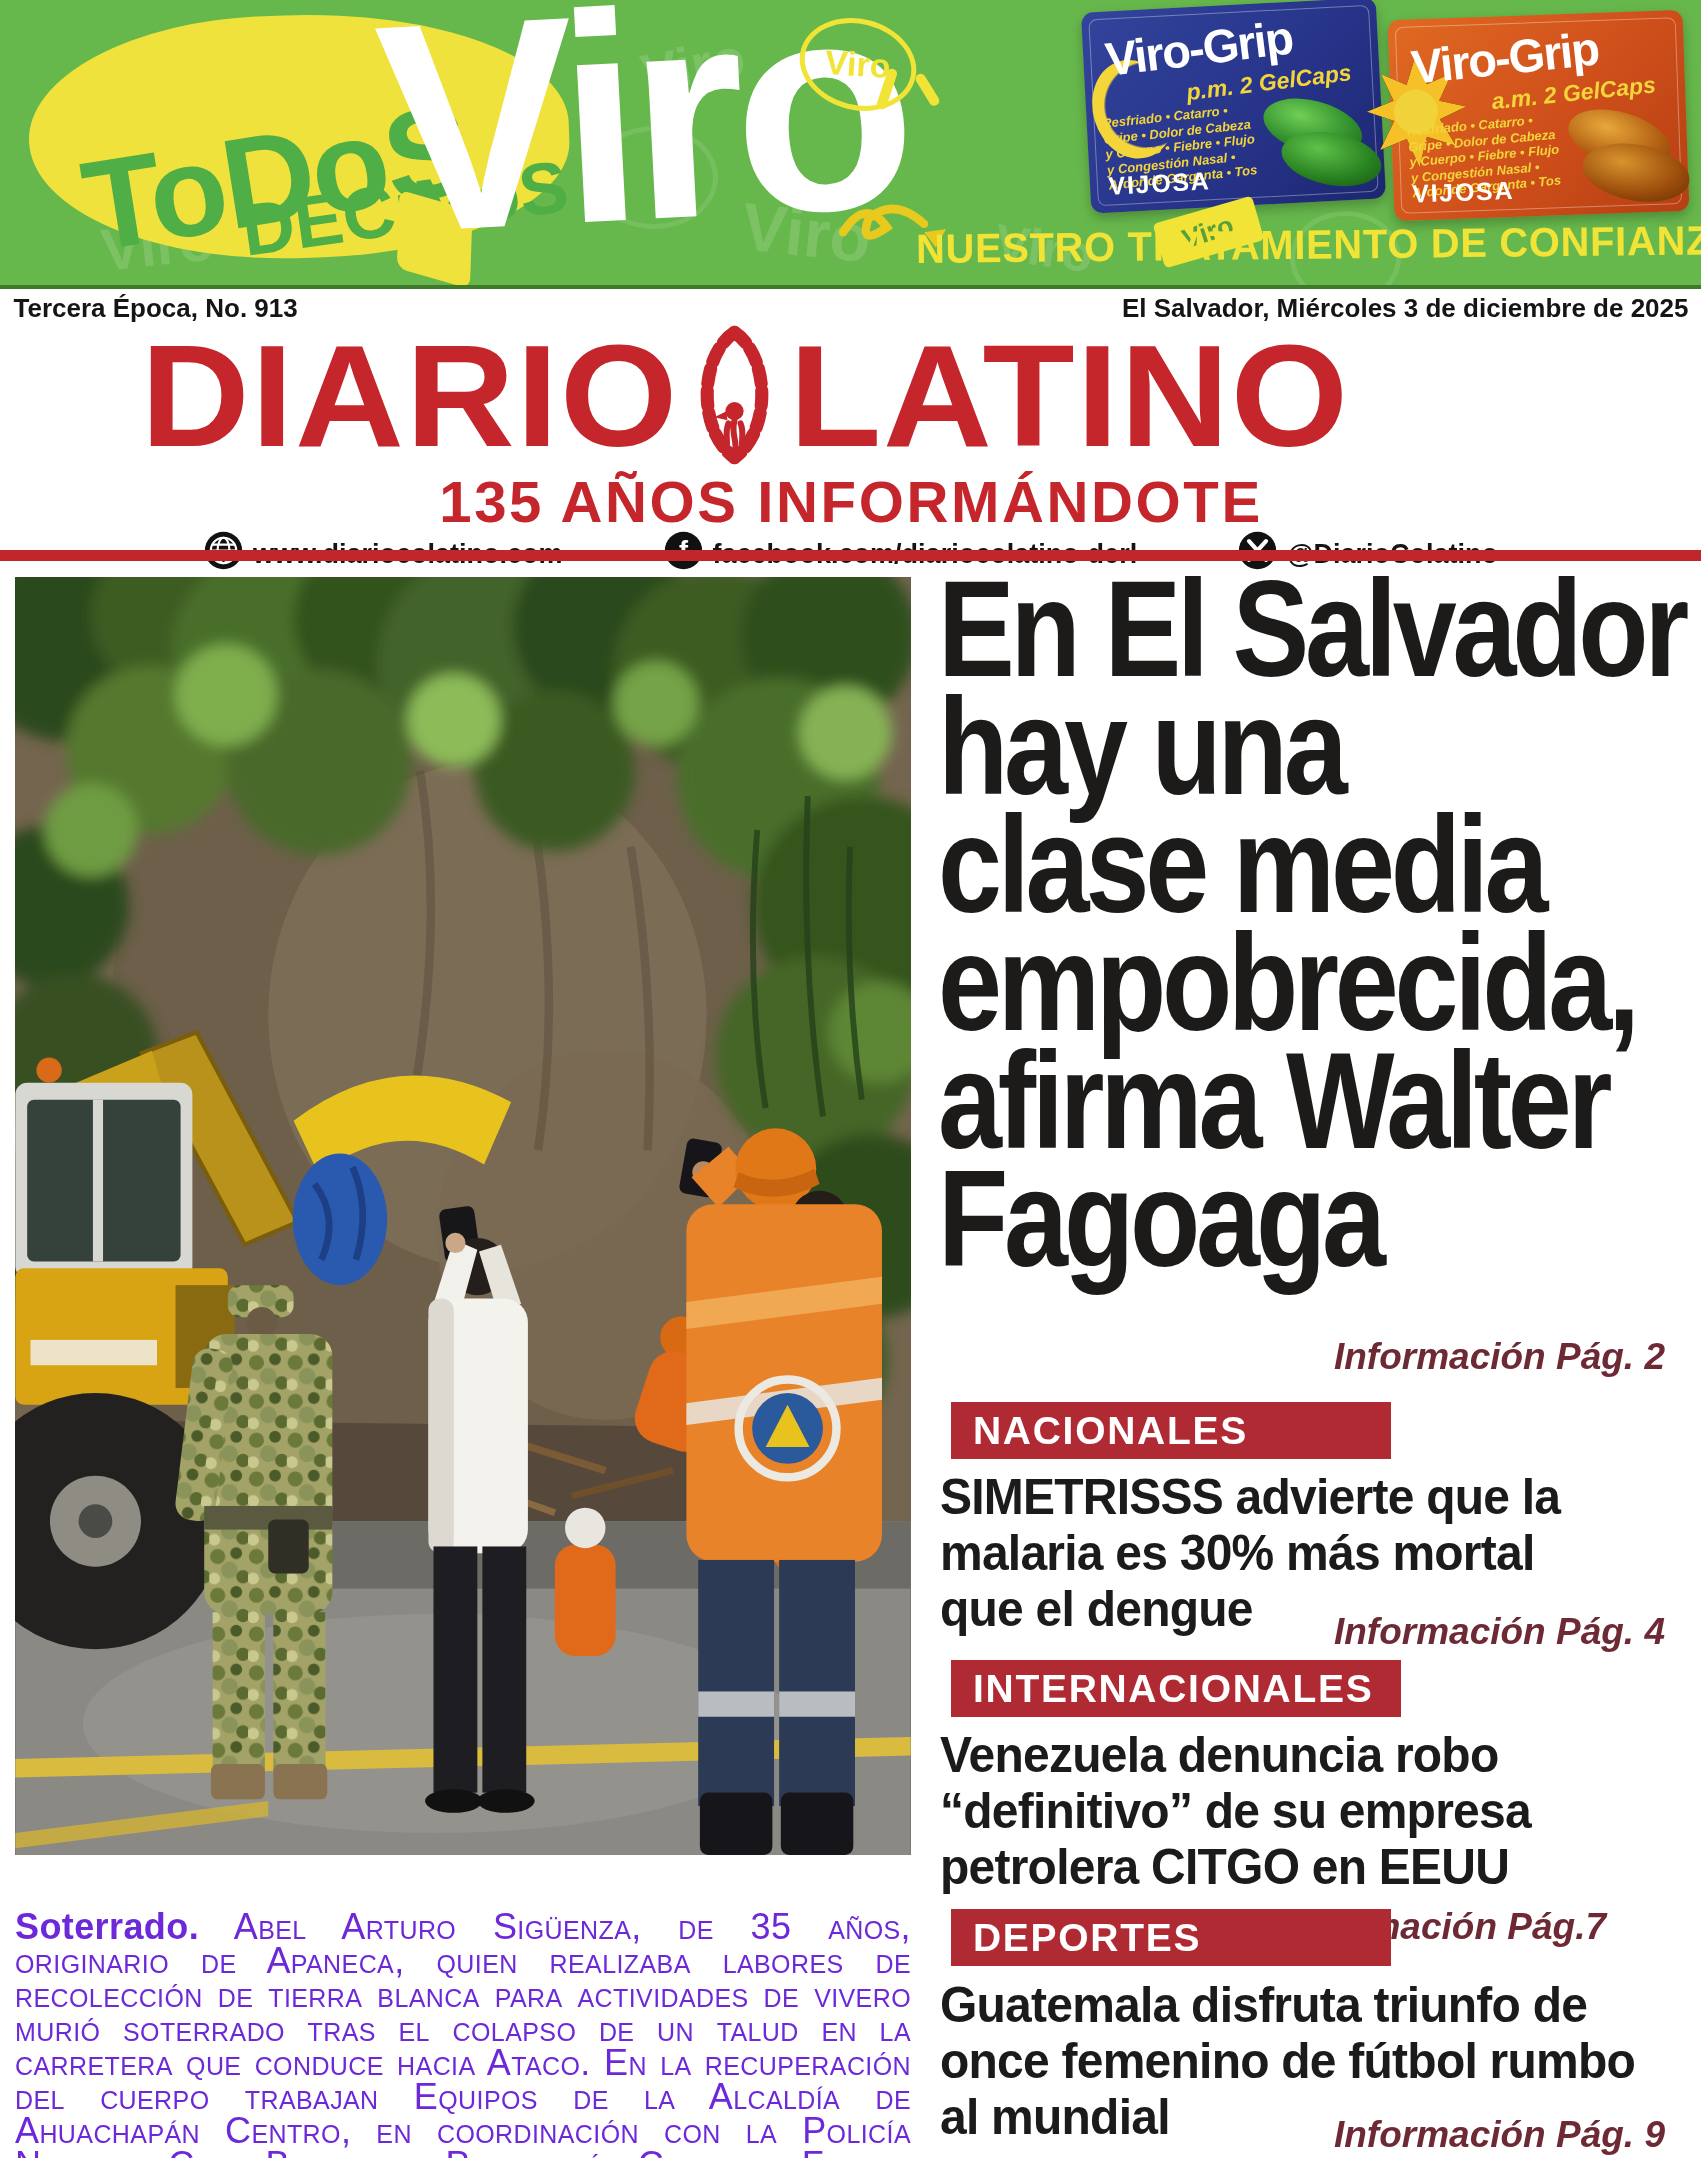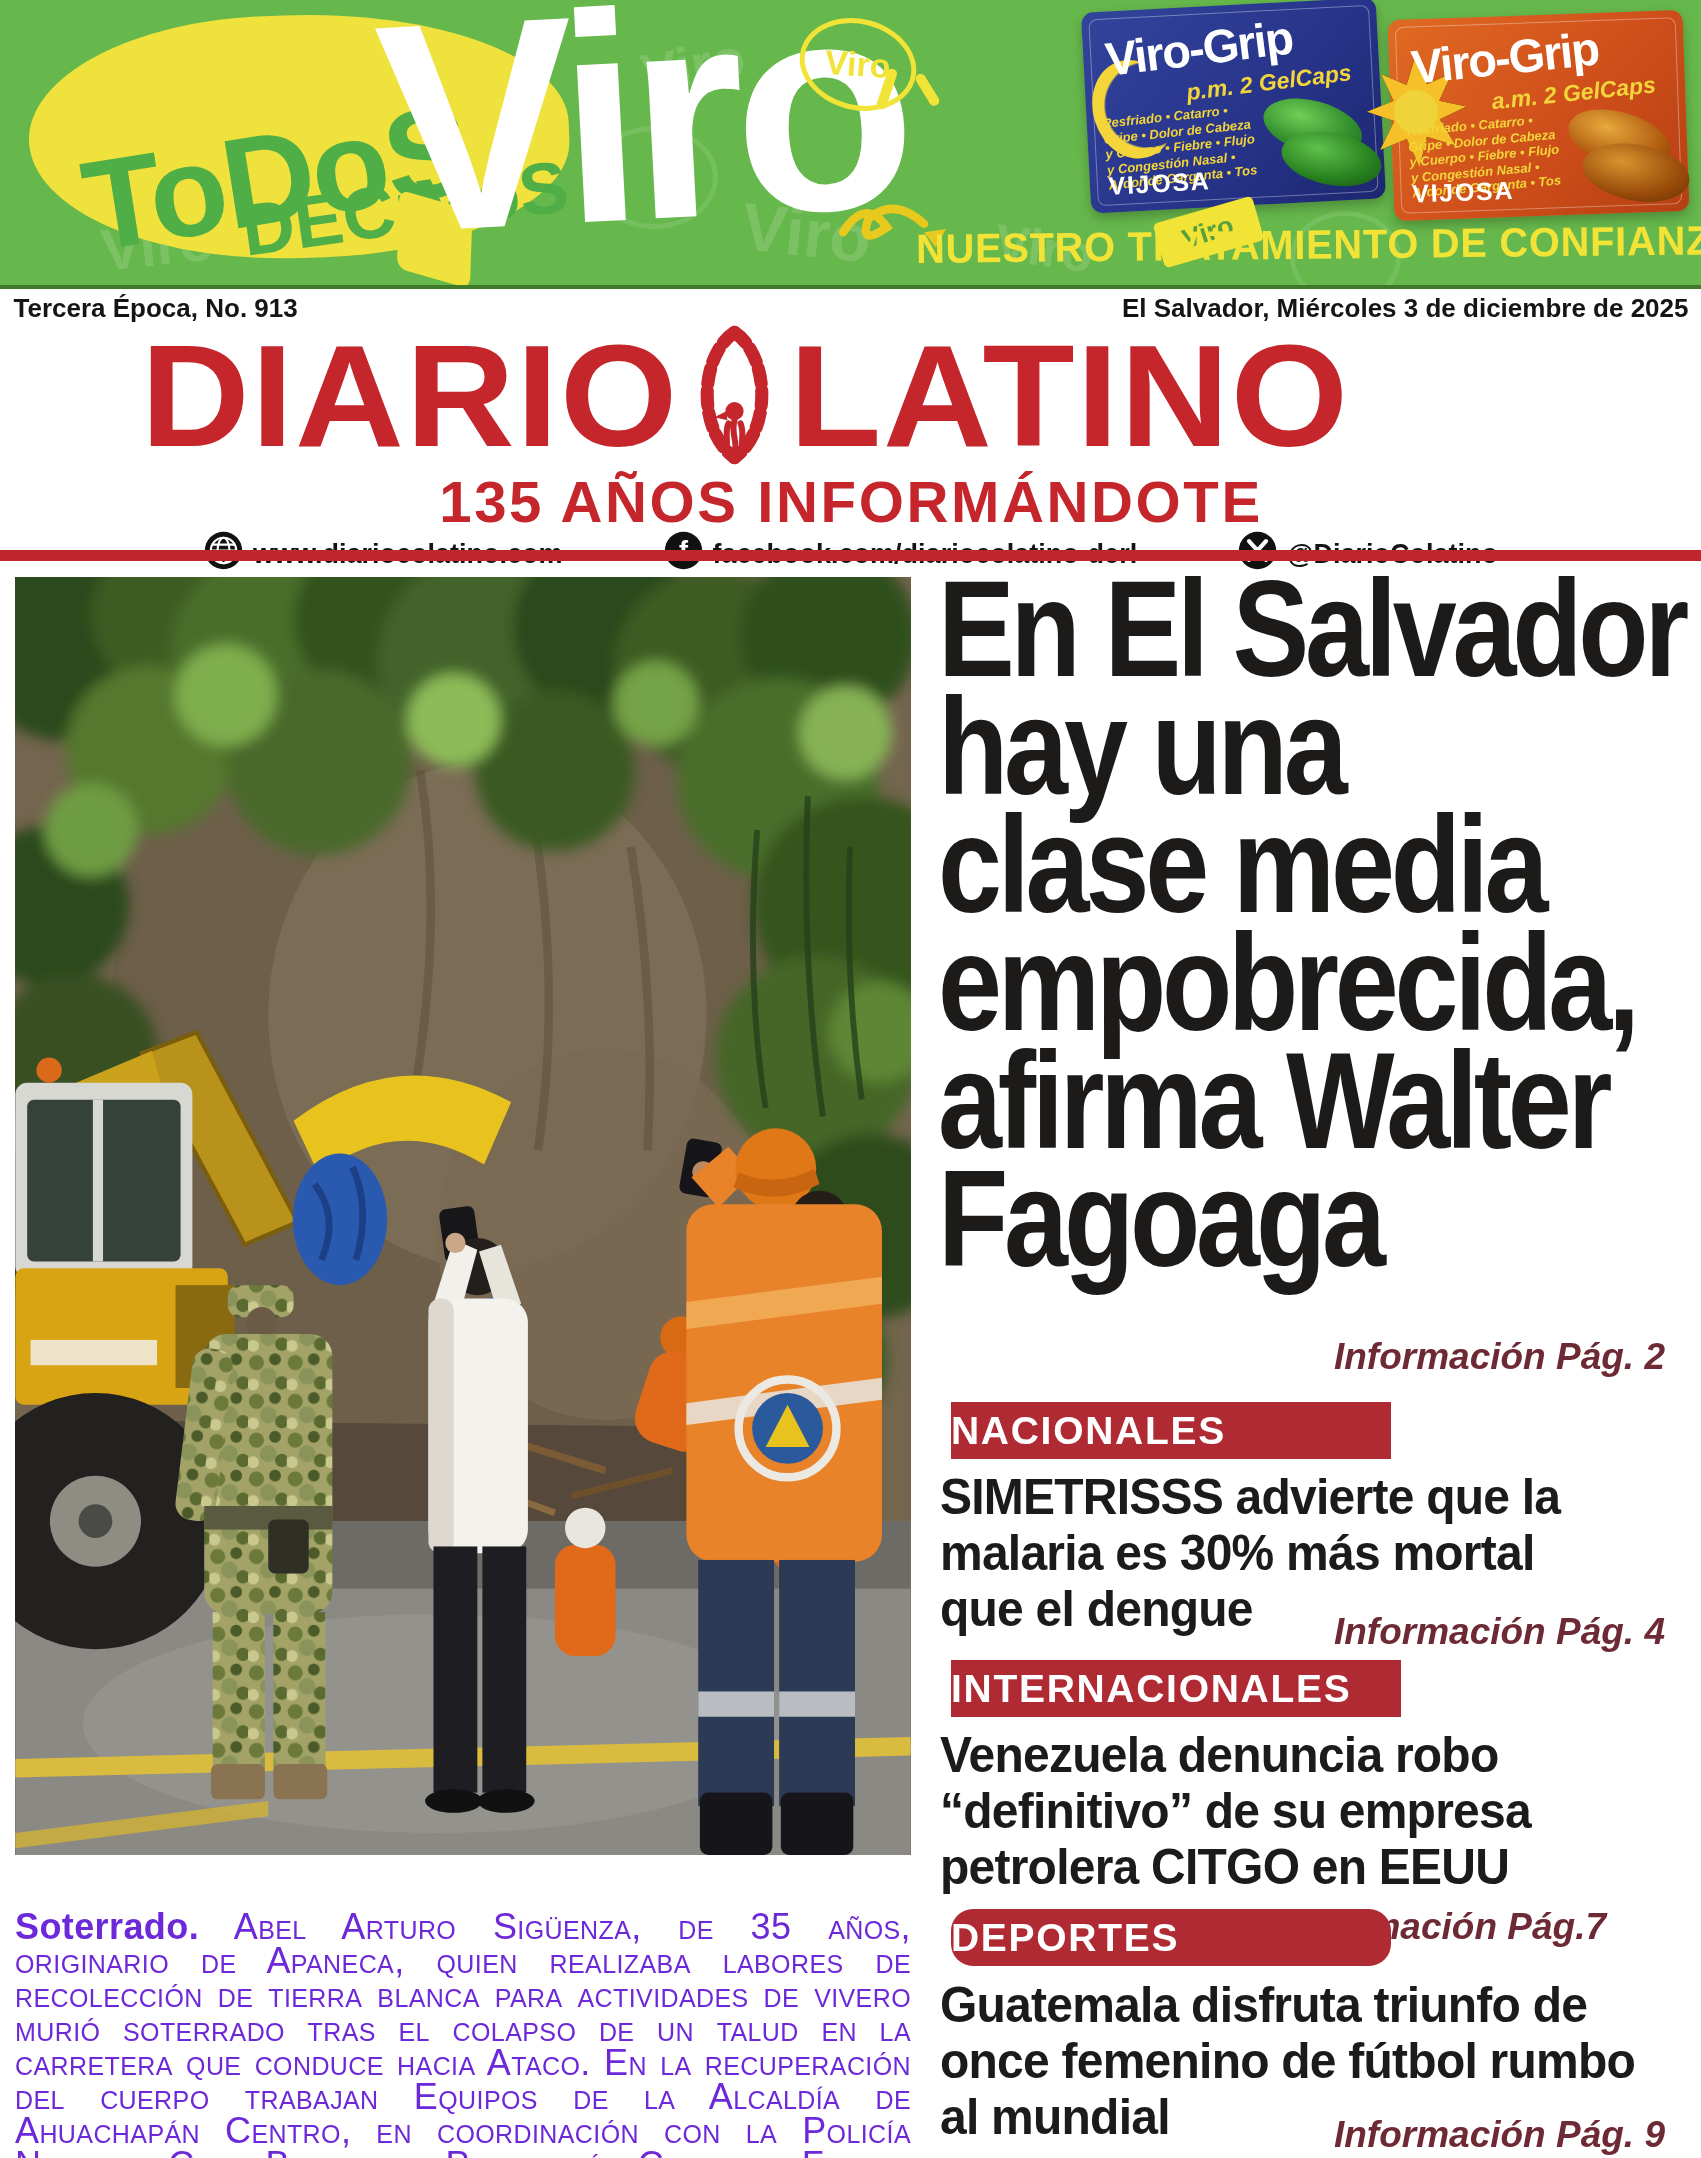--- a/index.html
+++ b/index.html
@@ -74,21 +74,21 @@
           text-align:justify;font-variant:small-caps;letter-spacing:0.4px;}
   .caption b{font-variant:normal;font-weight:800;}
 
   
   .lead-headline{position:absolute;left:938px;top:570px;width:759px;color:#1c1b1a;}
   .lead-headline span{display:block;font-size:137px;font-weight:900;letter-spacing:-5px;line-height:118px;
           transform:scaleX(0.84);transform-origin:left;white-space:nowrap;}
   .info-ref{position:absolute;left:940px;width:725px;text-align:right;font-size:37px;font-weight:700;
           font-style:italic;color:#6d2a34;margin-top:24px;}
   .section-banner{position:absolute;left:951px;width:440px;height:57px;background:#b02a33;color:#ffffff;
-          display:block;line-height:57px;box-sizing:border-box;}
+          display:block;line-height:57px;padding-left:22px;box-sizing:border-box;}
   .section-banner .lbl{font-size:39px;font-weight:700;letter-spacing:1.7px;text-transform:uppercase;}
   .section-banner .lbl::first-letter{font-size:52px;}
   .section-headline{position:absolute;left:940px;width:759px;color:#1b1b1b;}
   .section-headline span{display:block;font-size:50px;font-weight:700;letter-spacing:-0.8px;line-height:56px;
           transform:scaleX(0.96);transform-origin:left;white-space:nowrap;}
 </style>
 </head>
 <body>
 
 <div class="page">
@@ -364,21 +364,21 @@
   <div class="section-banner" style="top:1660px;width:450px;">
     <span class="lbl">Internacionales</span>
   </div>
   <div class="section-headline" style="top:1727px;">
     <span>Venezuela denuncia robo</span>
     <span>“definitivo” de su empresa</span>
     <span>petrolera CITGO en EEUU</span>
   </div>
   <div class="info-ref" style="top:1882px;width:666px;">Información Pág.7</div>
 
-  <div class="section-banner" style="top:1909px;border-radius:22px;">
+  <div class="section-banner" style="top:1909px;">
     <span class="lbl">Deportes</span>
   </div>
   <div class="section-headline" style="top:1977px;">
     <span>Guatemala disfruta triunfo de</span>
     <span>once femenino de fútbol rumbo</span>
     <span>al mundial</span>
   </div>
   <div class="info-ref" style="top:2090px;">Información Pág.  9</div>
 
 </div>

